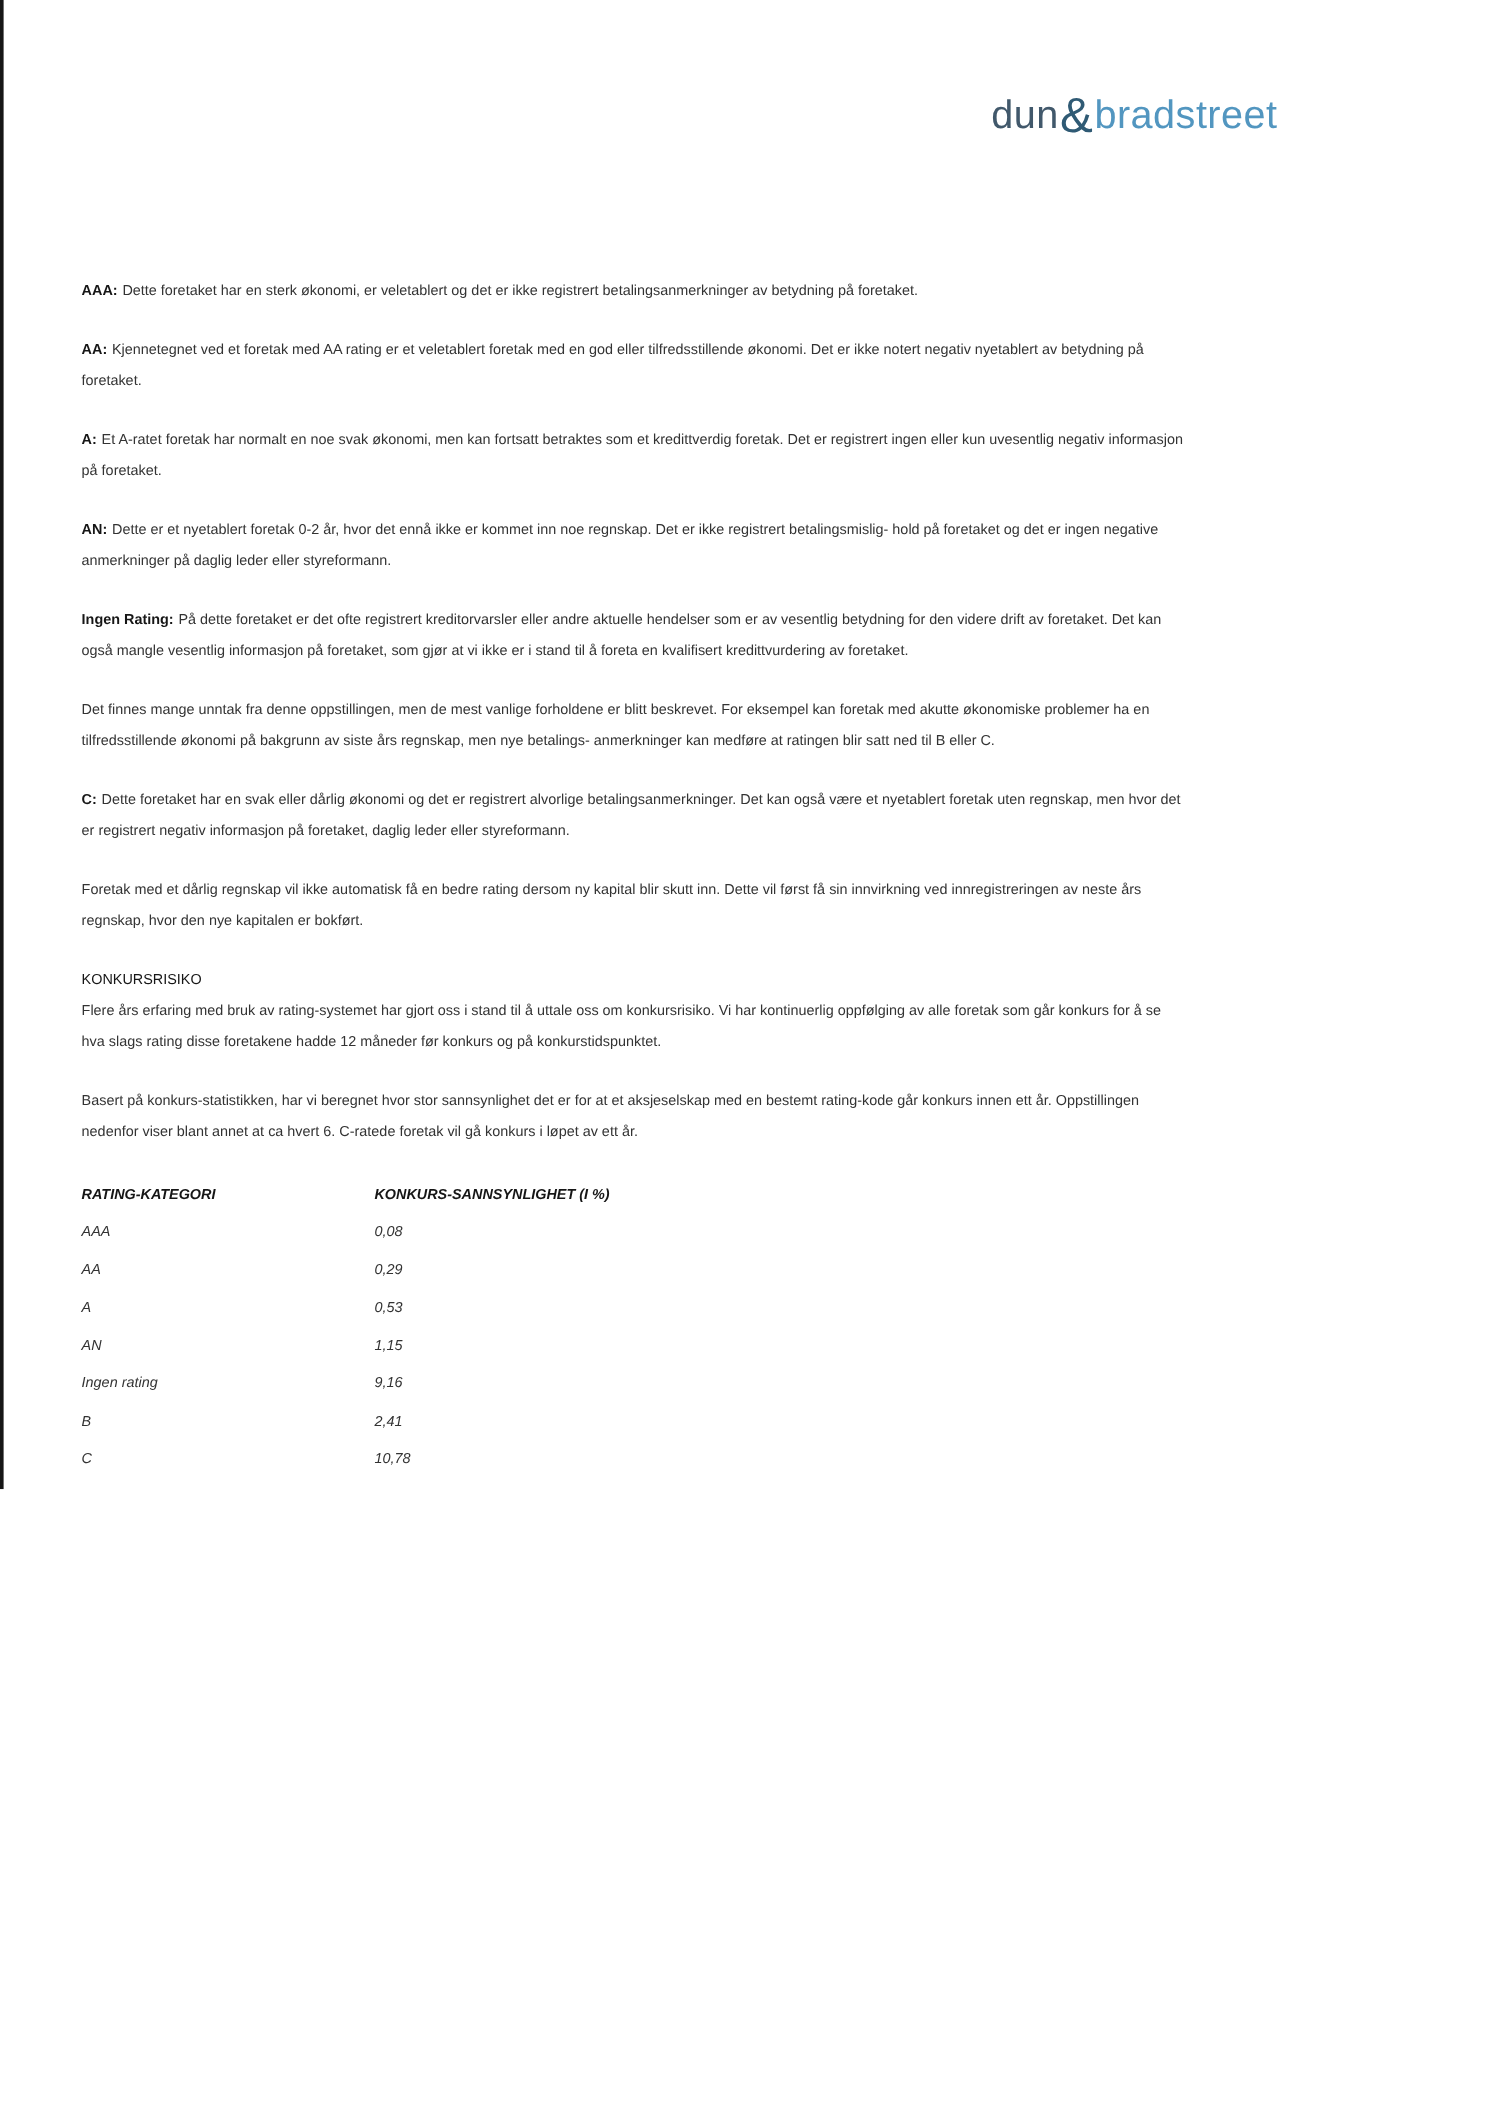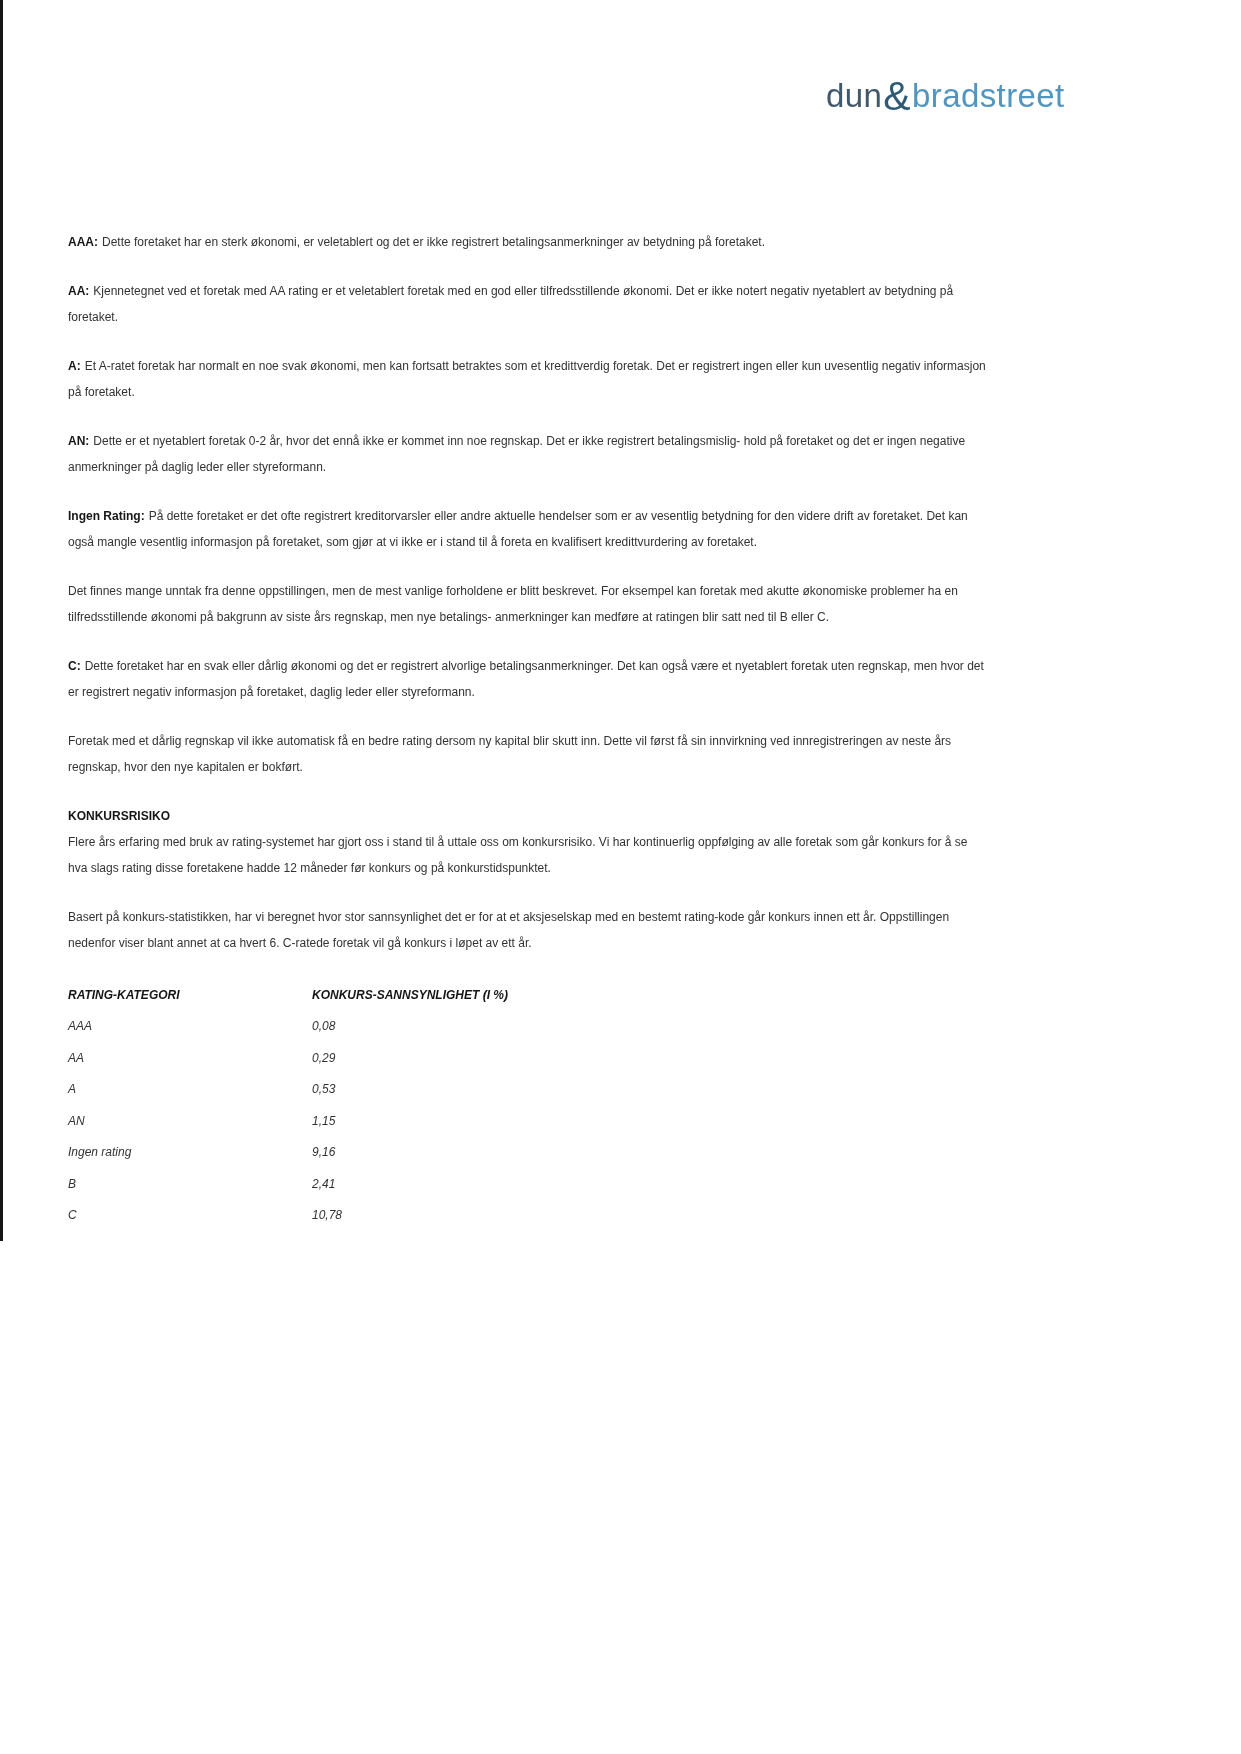--- a/index.html
+++ b/index.html
@@ -25,21 +25,21 @@
   .logo-dun  { color:#41586b; }
   .logo-amp  { color:#2f5a74; font-size:41px; font-weight:500; position:relative; top:3px; margin:0 1px; }
   .logo-brad { color:#5296c0; }
   .content {
     position:absolute; left:68px; top:229px;
     width:922px;
     font-size:12px; line-height:26px;
   }
   .para { margin:0 0 23px 0; }
   .plabel { font-weight:bold; color:#161616; margin-right:4px; }
-  .sec-heading { font-weight:bold; color:#161616; margin:0; }
+  .sec-heading { font-weight:normal; color:#161616; margin:0; }
   .sec-body { margin:0 0 23px 0; }
   .table { margin:0 0 0 0;font-style:italic; }
   .trow { display:flex; align-items:center; height:31.5px; }
   .tc1 { flex:none; width:244px; }
   .th  { font-weight:bold; color:#161616; }
   .val { flex:none; width:42px; text-align:left; }
   .footnote {
     margin-top:24px;
     color:#3a3a3a;
   }

